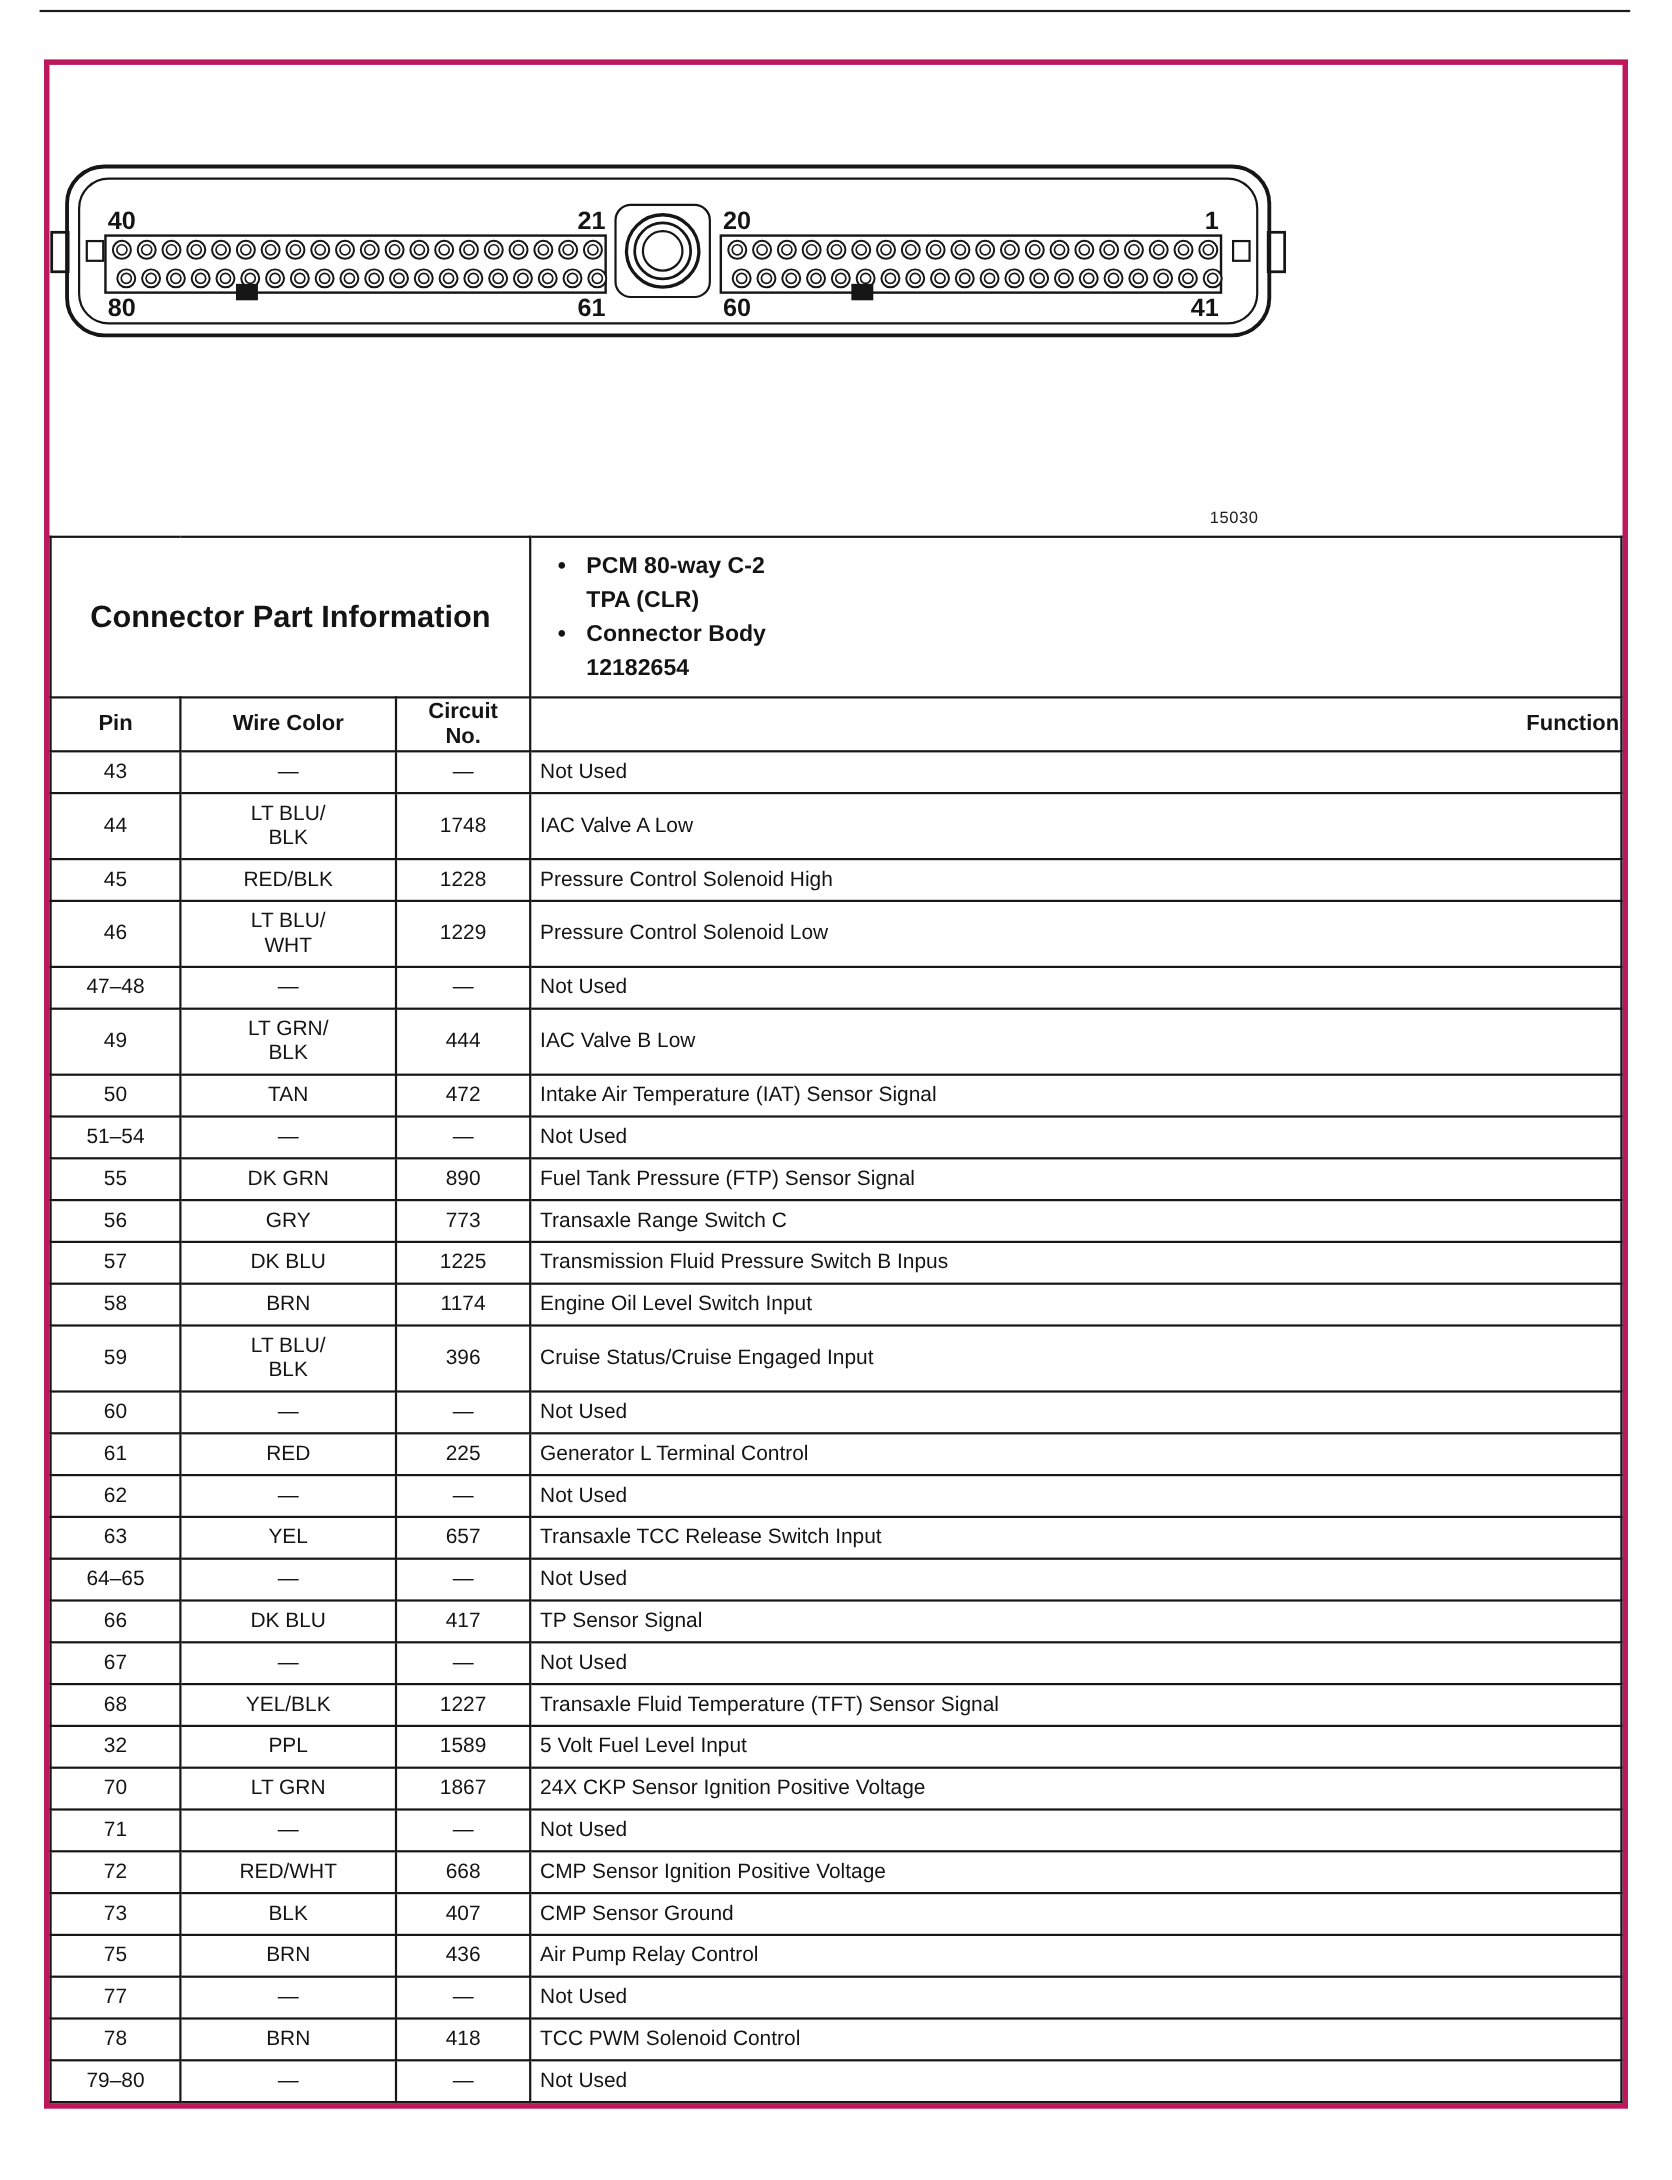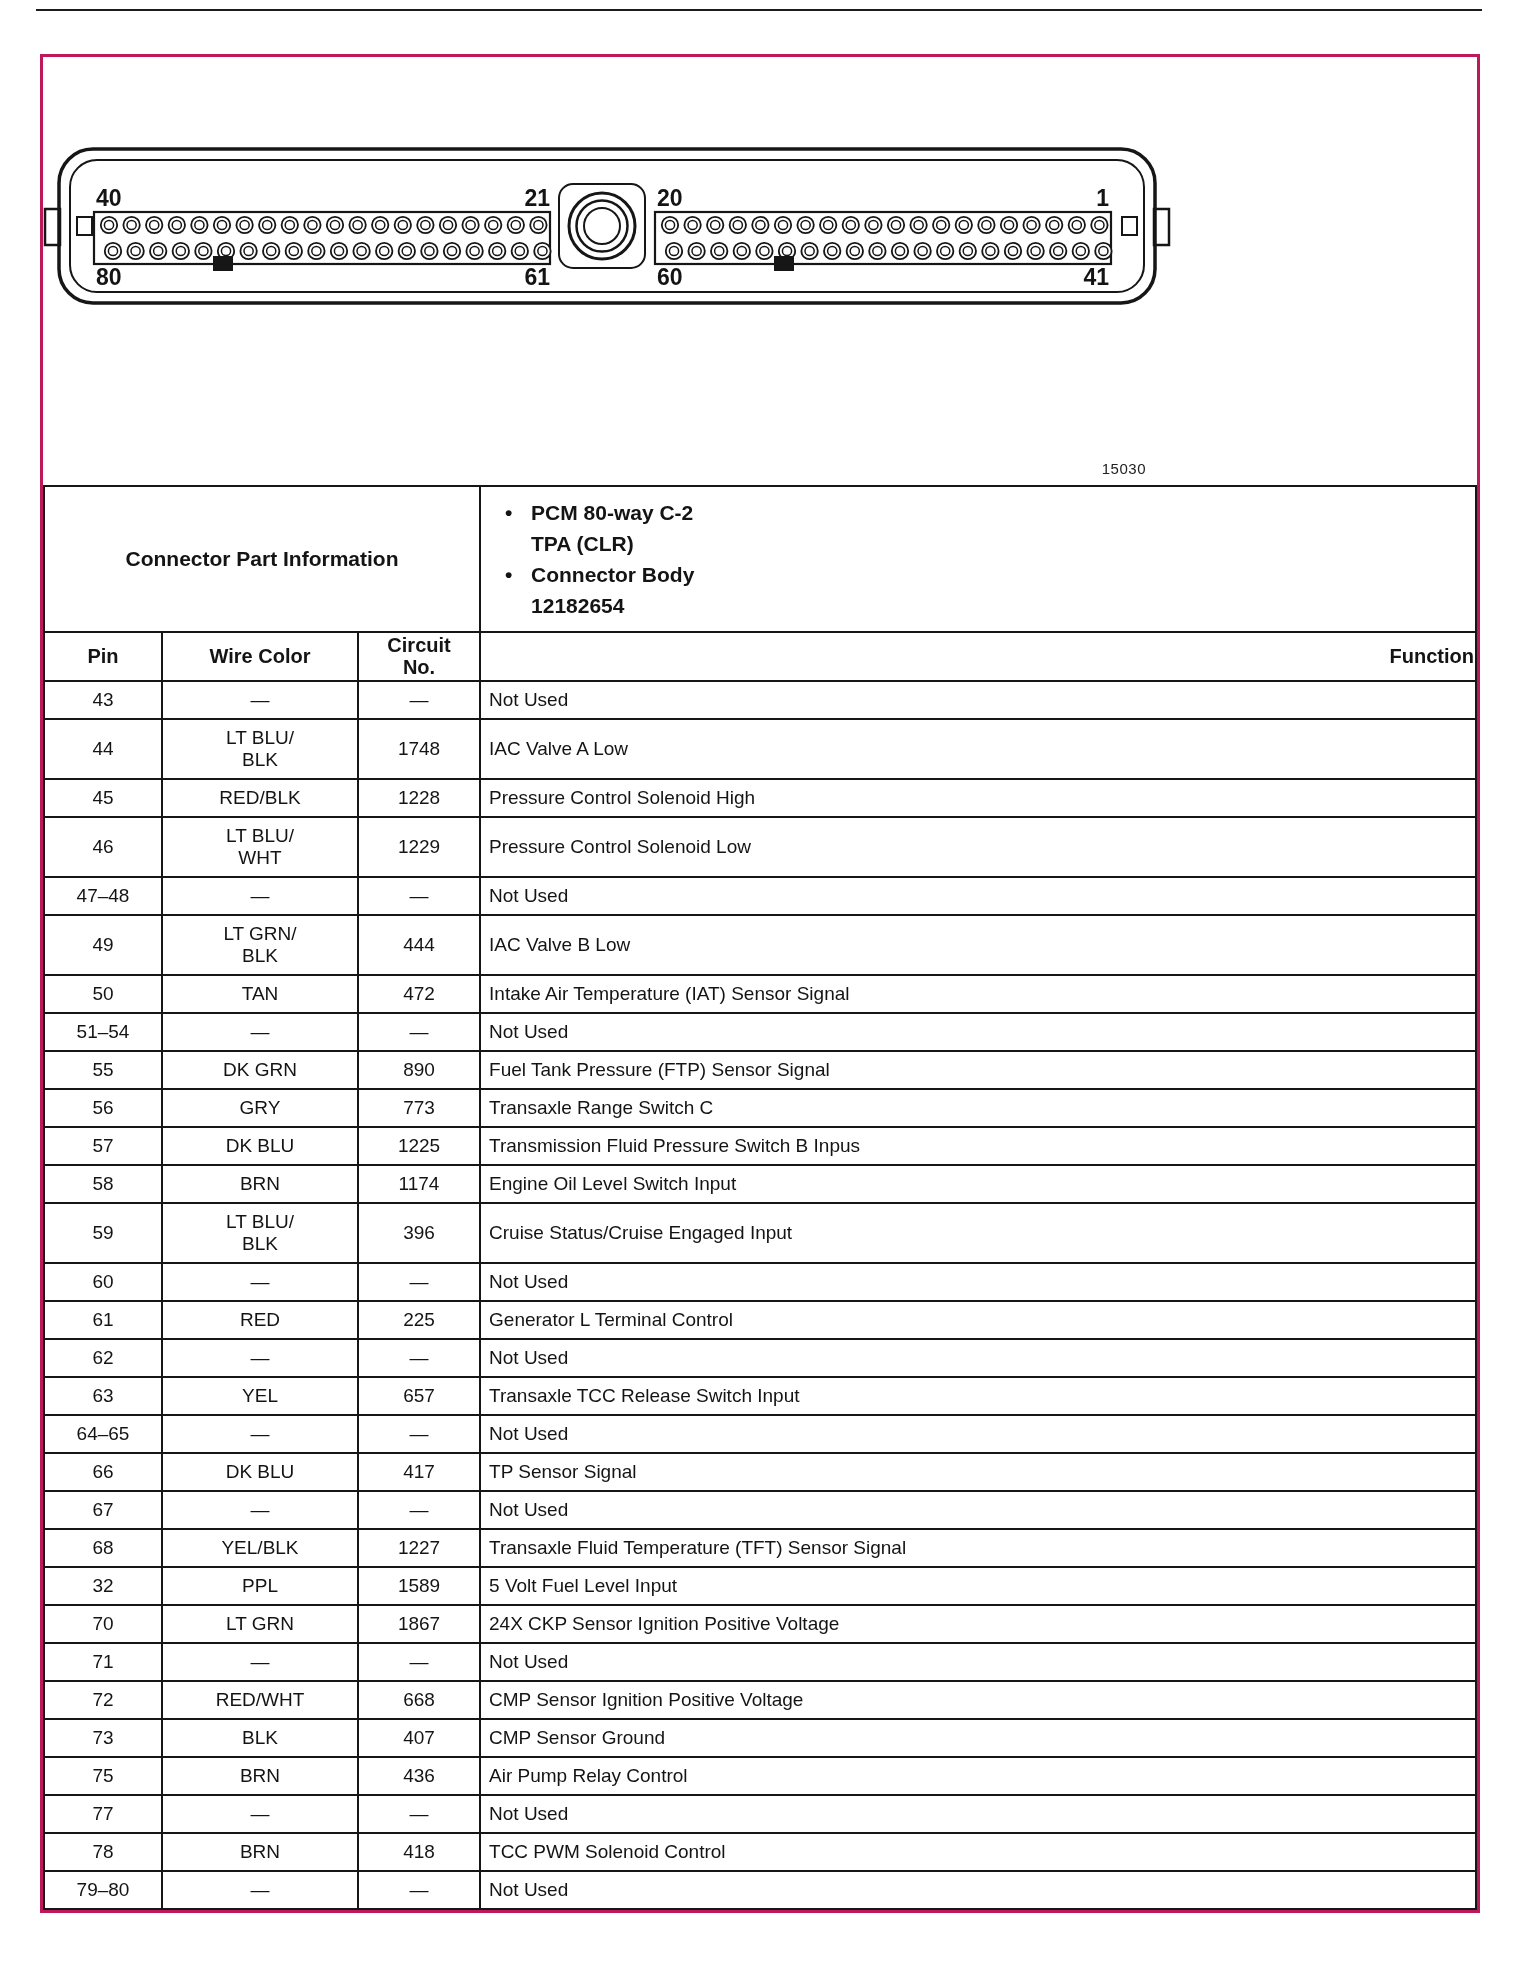--- a/index.html
+++ b/index.html
@@ -10,21 +10,21 @@
     font-family:"Liberation Sans", sans-serif;
     color:#141414;
     overflow:hidden;
   }
   .top-rule {
     position:absolute; top:9px; left:36px; width:1446px; height:2px;
     background:#1c1c1c;
   }
   .doc-box {
     position:absolute; left:40px; top:54px; width:1440px;
-    border:3px solid #be185d;
+    border:5px solid #be185d;
     box-sizing:border-box;
     background:#ffffff;
   }
   .diagram-area {
     position:relative;
     height:428px;
     width:100%;
   }
   .diagram-area svg { display:block; width:100%; height:100%; }
   .fig-num {
@@ -35,21 +35,21 @@
     width:100%;
     border-collapse:collapse;
     table-layout:fixed;
   }
   table.pin-table th, table.pin-table td {
     border:2px solid #161616;
     box-sizing:border-box;
   }
   .pi-title {
     text-align:center; vertical-align:middle;
-    font-size:21px; font-weight:bold;
+    font-size:28px; font-weight:bold;
   }
   .pi-details {
     text-align:left; vertical-align:middle;
     padding:10px 10px 10px 24px;
   }
   .pi-line { display:flex; font-size:21px; font-weight:bold; line-height:31px; }
   .pi-bullet { width:26px; flex:0 0 26px; }
   .col-head th {
     height:40px;
     font-size:20px; font-weight:bold;

